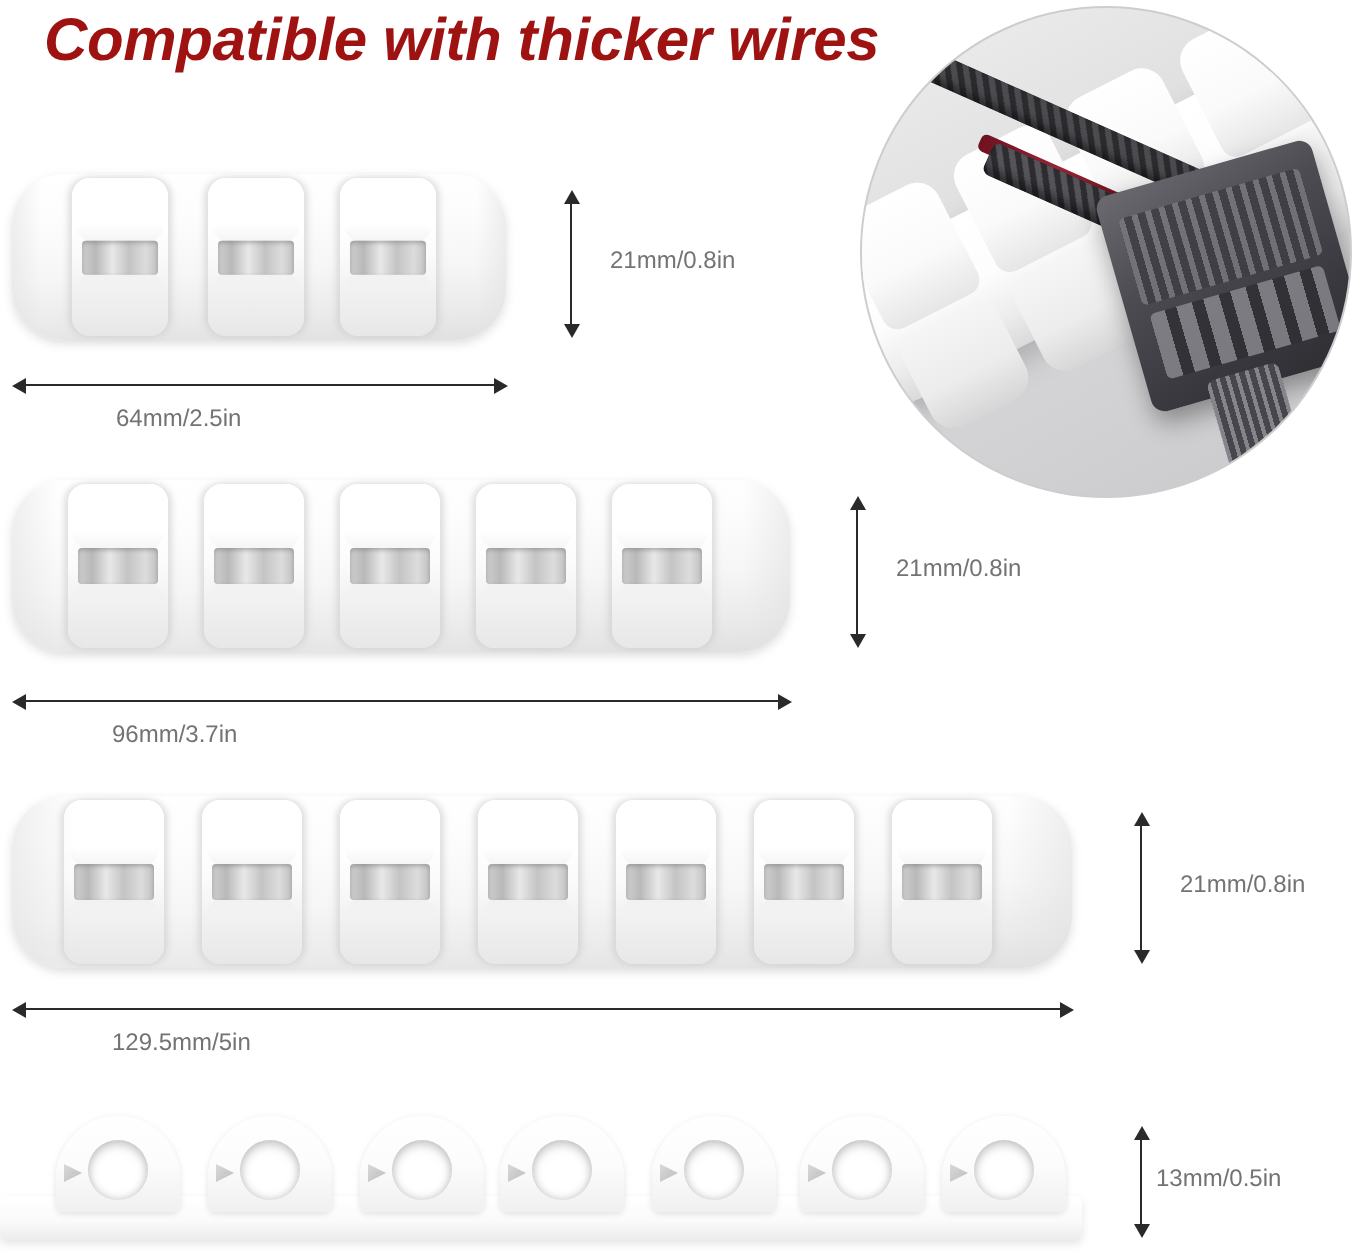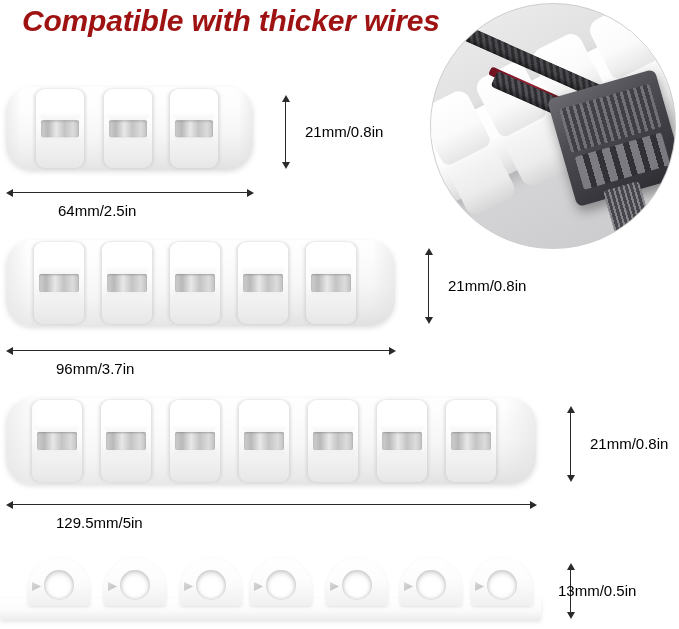--- a/index.html
+++ b/index.html
@@ -292,22 +292,22 @@
     left: 0.5px;
     width: 0; height: 0;
     border-left: 4px solid transparent;
     border-right: 4px solid transparent;
   }
   .v-arrow .head.t { top: 0; border-bottom: 7px solid #2a2a2a; }
   .v-arrow .head.b { bottom: 0; border-top: 7px solid #2a2a2a; }
 
   .dim-label {
     position: absolute;
-    font-size: 15px;
-    color: #000000;
+    font-size: 12px;
+    color: #737373;
     white-space: nowrap;
   }
 </style>
 </head>
 <body>
 
 <div class="title">Compatible with thicker wires</div>
 
 <div class="photo-circle">
   <div class="photo-inner">
@@ -488,13 +488,13 @@
     <div class="tab"></div>
     <div class="hole"></div>
   </div>
 </div>
 
 <div class="v-arrow" style="left:566px; top:563px; height:56px;">
   <div class="head t"></div>
   <div class="line"></div>
   <div class="head b"></div>
 </div>
-<div class="dim-label" style="left:558px; top:582px;">13mm/0.5in</div>
+<div class="dim-label" style="left:578px; top:582px;">13mm/0.5in</div>
 
 </body></html>

